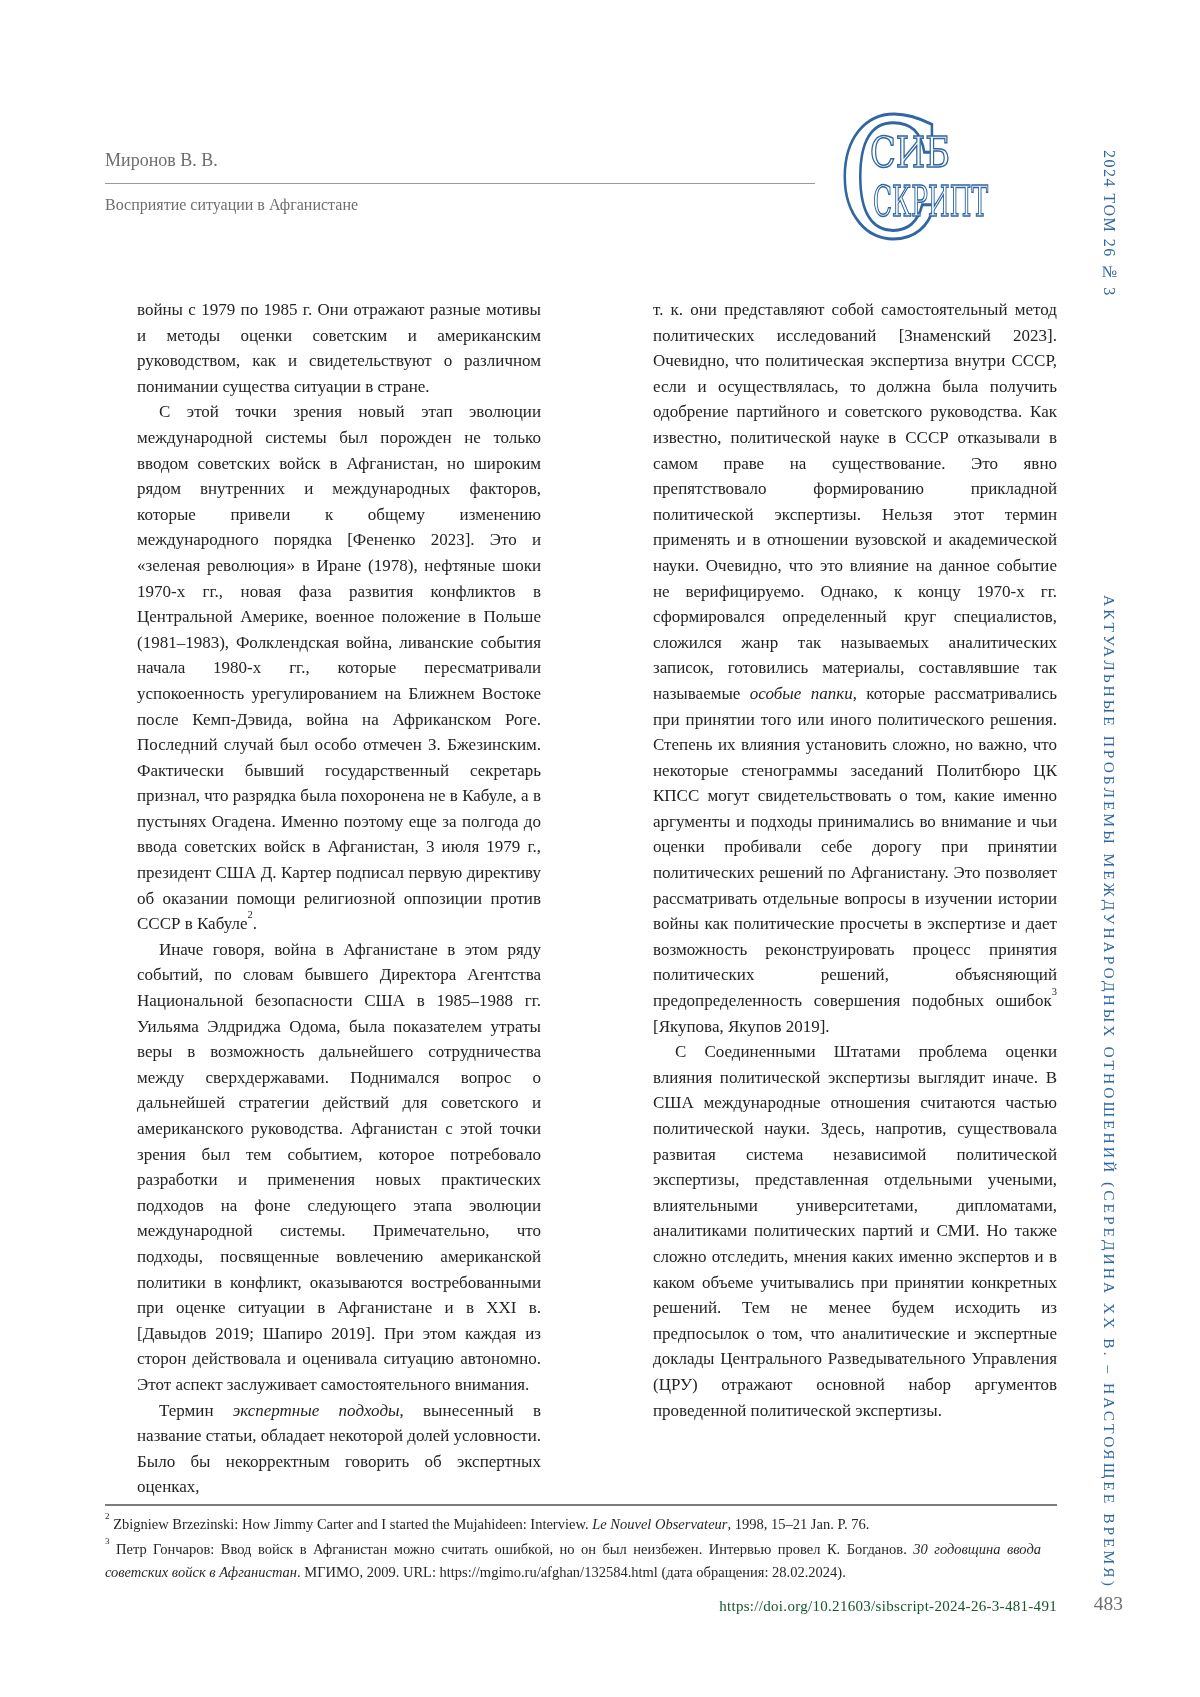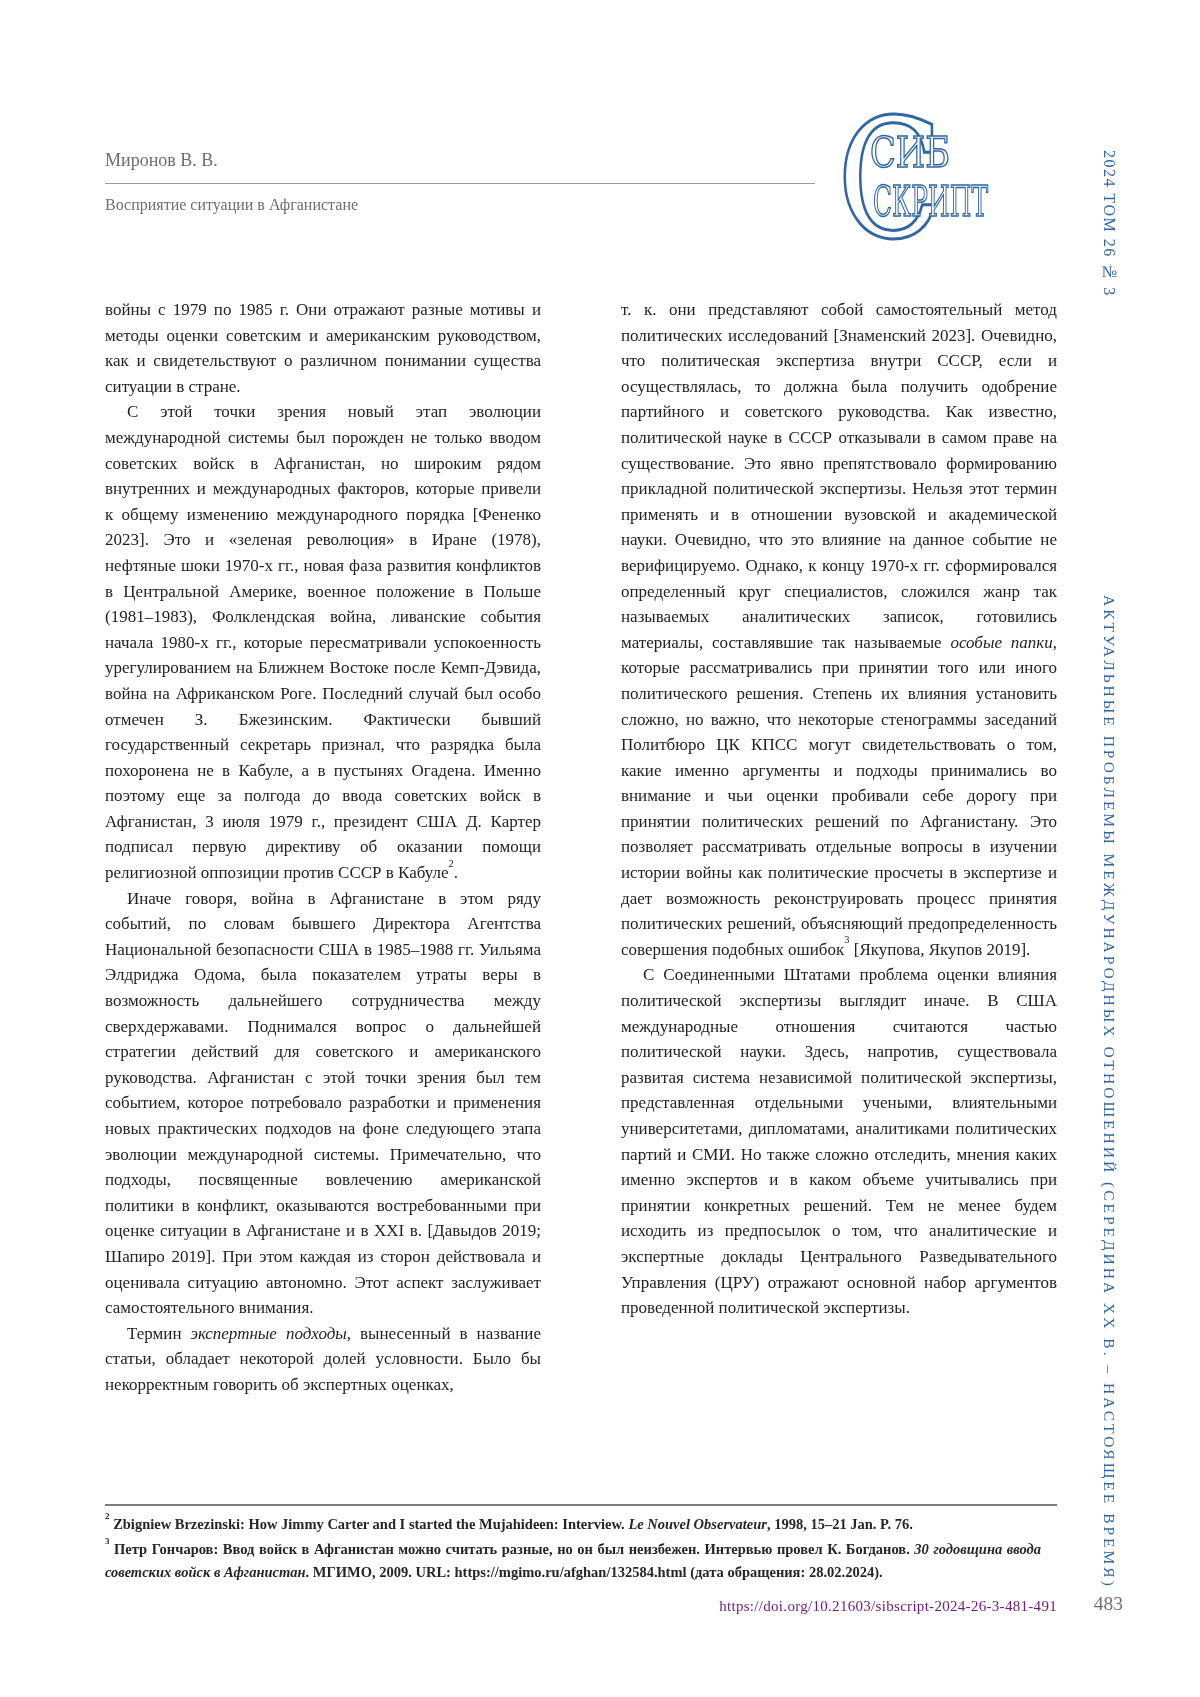--- a/index.html
+++ b/index.html
@@ -16,32 +16,32 @@
   .logo text { font-family:"DejaVu Serif","Liberation Serif",serif; fill:#ffffff; stroke:#2f66a3; }
   .logo .big-c { font-size:165px; stroke-width:3px; }
   .logo .word { font-size:42px; stroke-width:1.5px; }
   
   .v-text { position:absolute; writing-mode:vertical-rl; color:#2f66a3;
             font-family:"Liberation Serif","DejaVu Serif",serif; white-space:nowrap; }
   .v-issue   { left:1100px; top:150px; font-size:16px;  letter-spacing:1.5px; }
   .v-section { left:1100px; top:595px; font-size:15.5px; letter-spacing:3px; }
   
   .columns { position:absolute; left:105px; top:297px; width:952px; display:flex; gap:80px; }
-  .col { width:436px; }
+  .col { width:436px;margin-left:32px; }
   .col p { margin:0; text-align:justify; font-size:17px; line-height:25.6px; color:#232323; }
   .col p.indent { text-indent:22px; }
   sup { font-size:62%; line-height:0; position:relative; top:-0.45em; }
   
   .fn-rule { position:absolute; left:105px; top:1504px; width:952px; height:1.5px; background:#7d7d7d; }
   .footnotes { position:absolute; left:105px; top:1513px; width:952px; font-size:14.5px;
                line-height:23.5px; color:#262626; text-align:justify; }
-  .footnotes .fn { margin:0 16px 1px 0;font-weight:bold; }
+  .footnotes .fn { margin:0 16px 1px 0; }
   
   .doi { position:absolute; left:105px; top:1598px; width:952px; text-align:right;
-         font-size:15px; color:#701a75; letter-spacing:0.3px; }
+         font-size:15px; color:#14532d; letter-spacing:0.3px; }
   .page-num { position:absolute; left:1075px; top:1593px; width:48px; text-align:right;
               font-size:19.5px; color:#6f6f6f; }
 </style>
 </head>
 <body>
 
 <div class="page">
 
   <div class="author">Миронов В. В.</div>
   <div class="header-rule"></div>
@@ -65,19 +65,19 @@
     </div>
     <div class="col">
       <p><span>т. к. они представляют собой самостоятельный метод политических исследований [Знаменский 2023]. Очевидно, что политическая экспертиза внутри СССР, если и осуществлялась, то должна была получить одобрение партийного и советского руководства. Как известно, политической науке в СССР отказывали в самом праве на существование. Это явно препятствовало формированию прикладной политической экспертизы. Нельзя этот термин применять и в отношении вузовской и академической науки. Очевидно, что это влияние на данное событие не верифицируемо. Однако, к концу 1970-х гг. сформировался определенный круг специалистов, сложился жанр так называемых аналитических записок, готовились материалы, составлявшие так называемые </span><span style="font-style: italic;">особые папки</span><span>, которые рассматривались при принятии того или иного политического решения. Степень их влияния установить сложно, но важно, что некоторые стенограммы заседаний Политбюро ЦК КПСС могут свидетельствовать о том, какие именно аргументы и подходы принимались во внимание и чьи оценки пробивали себе дорогу при принятии политических решений по Афганистану. Это позволяет рассматривать отдельные вопросы в изучении истории войны как политические просчеты в экспертизе и дает возможность реконструировать процесс принятия политических решений, объясняющий предопределенность совершения подобных ошибок</span><sup>3</sup><span> [Якупова, Якупов 2019].</span></p>
       <p class="indent"><span>С Соединенными Штатами проблема оценки влияния политической экспертизы выглядит иначе. В США международные отношения считаются частью политической науки. Здесь, напротив, существовала развитая система независимой политической экспертизы, представленная отдельными учеными, влиятельными университетами, дипломатами, аналитиками политических партий и СМИ. Но также сложно отследить, мнения каких именно экспертов и в каком объеме учитывались при принятии конкретных решений. Тем не менее будем исходить из предпосылок о том, что аналитические и экспертные доклады Центрального Разведывательного Управления (ЦРУ) отражают основной набор аргументов проведенной политической экспертизы.</span></p>
     </div>
   </div>
 
   <div class="fn-rule"></div>
   <div class="footnotes">
     <div class="fn"><sup>2</sup><span> Zbigniew Brzezinski: How Jimmy Carter and I started the Mujahideen: Interview. </span><span style="font-style: italic;">Le Nouvel Observateur</span><span>, 1998, 15–21 Jan. P. 76.</span></div>
-    <div class="fn"><sup>3</sup><span> Петр Гончаров: Ввод войск в Афганистан можно считать разные, но он был неизбежен. Интервью провел К. Богданов. </span><span style="font-style: italic;">30 годовщина ввода советских войск в Афганистан</span><span>. МГИМО, 2009. URL: https://mgimo.ru/afghan/132584.html (дата обращения: 28.02.2024).</span></div>
+    <div class="fn"><sup>3</sup><span> Петр Гончаров: Ввод войск в Афганистан можно считать ошибкой, но он был неизбежен. Интервью провел К. Богданов. </span><span style="font-style: italic;">30 годовщина ввода советских войск в Афганистан</span><span>. МГИМО, 2009. URL: https://mgimo.ru/afghan/132584.html (дата обращения: 28.02.2024).</span></div>
   </div>
 
   <div class="doi">https://doi.org/10.21603/sibscript-2024-26-3-481-491</div>
   <div class="page-num">483</div>
 
 </div>
 
 </body></html>

